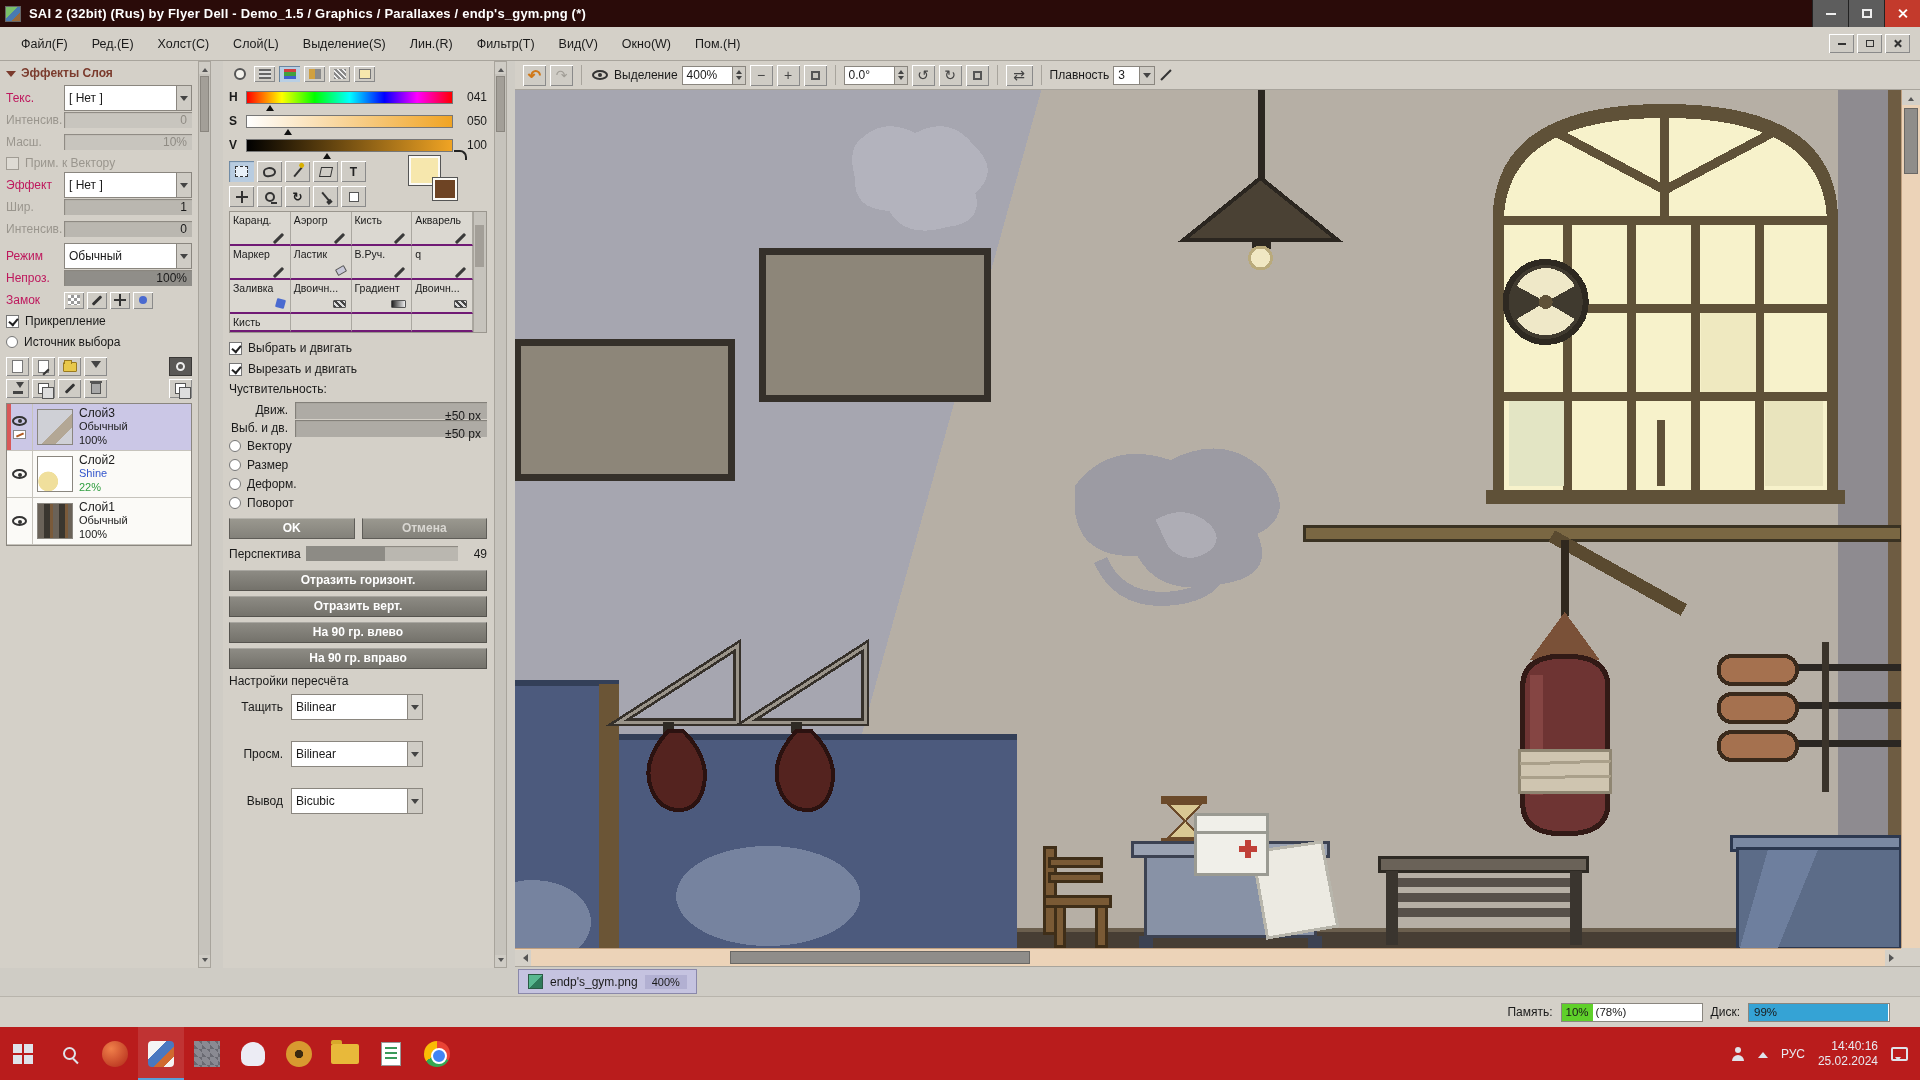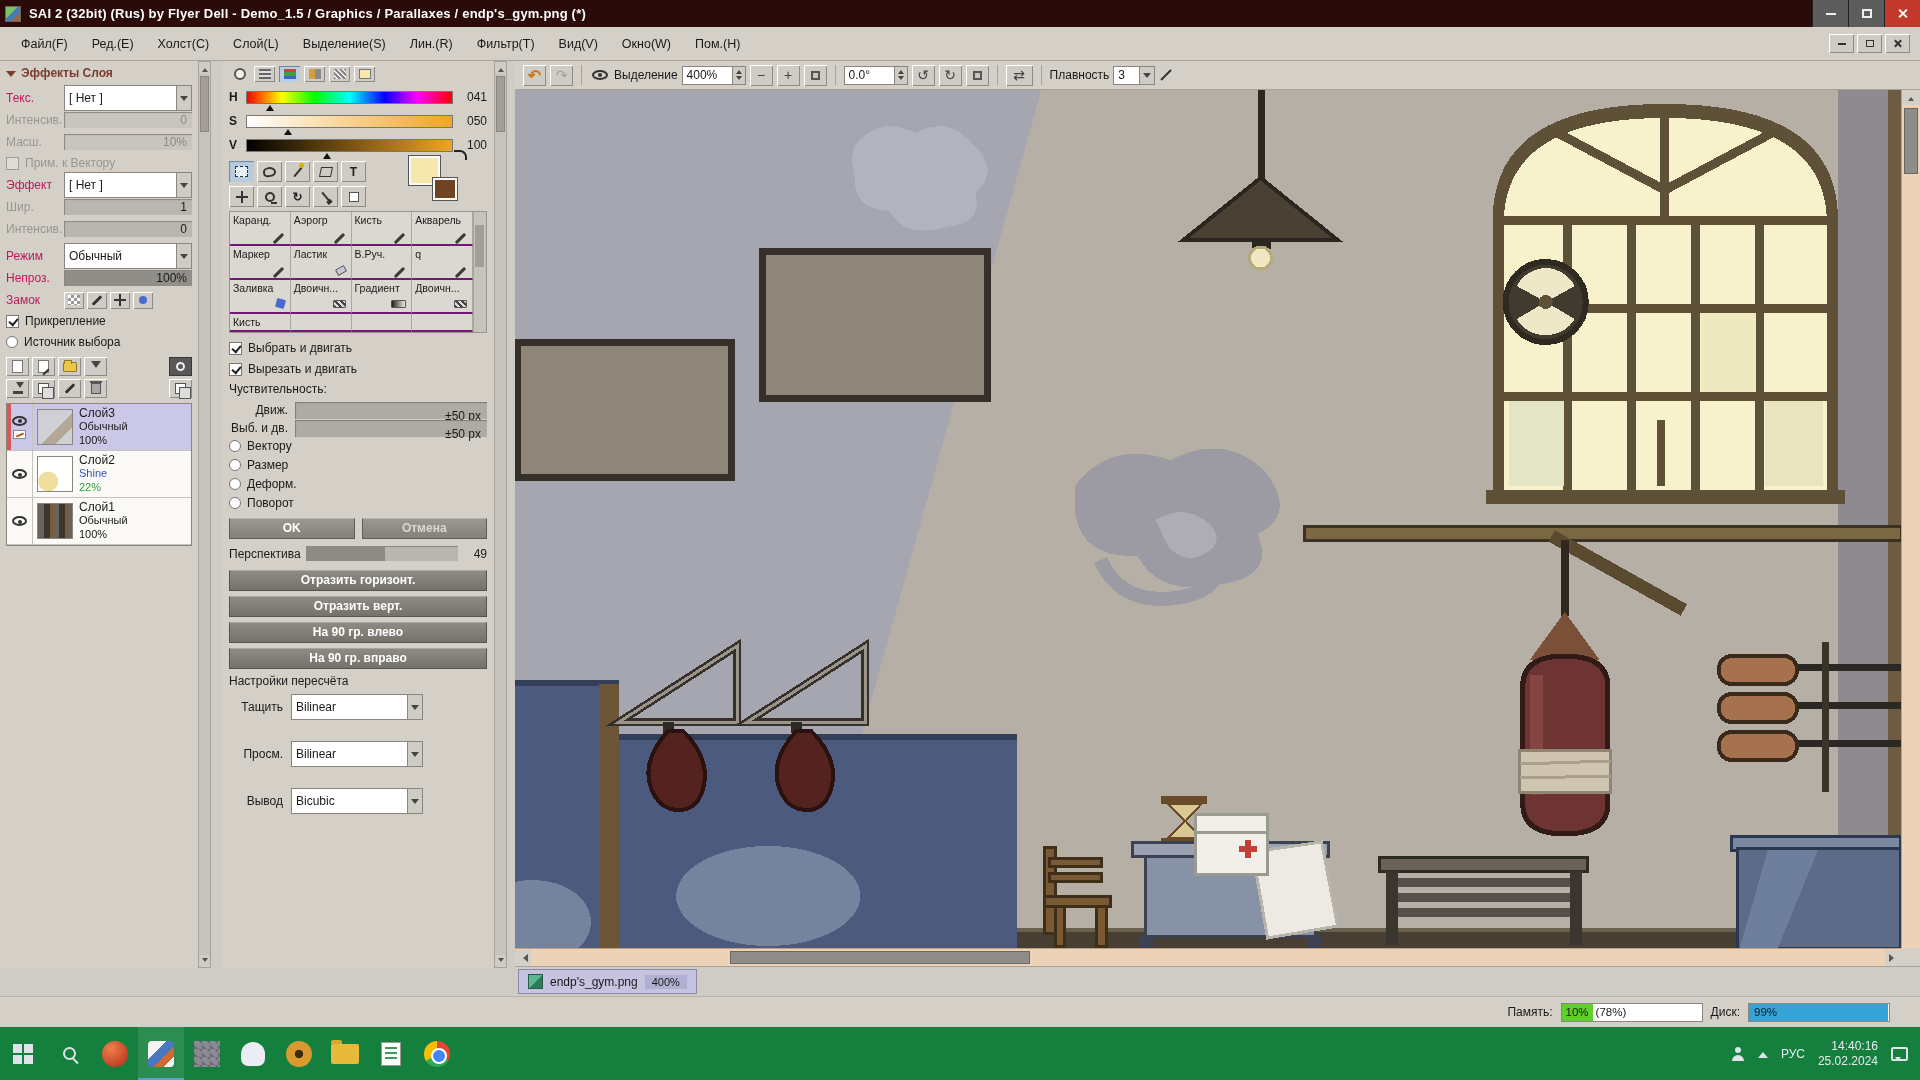--- a/index.html
+++ b/index.html
@@ -194,21 +194,21 @@
 .dtab{display:flex;align-items:center;gap:7px;height:25px;background:#c5c3e0;border:1px solid #8a88aa;padding:0 9px}
 .tico{width:15px;height:15px;border:1px solid #2a5a44;background:linear-gradient(135deg,#58b890 0 50%,#2e7a5a 50%)}
 .tzoom{background:#b2b0d2;padding:1px 7px;font-size:11px}
 
 .statusrow{position:absolute;left:0;bottom:0;right:0;height:31px;background:#d4d0c8;border-top:1px solid #b8b4ac;display:flex;align-items:center;justify-content:flex-end;gap:8px;padding-right:30px}
 .sfield{width:142px;height:19px;background:#fff;border:1px solid #8a867f;display:flex;align-items:center;font-size:11.5px;overflow:hidden}
 .memg{background:#5fd02a;height:100%;display:flex;align-items:center;padding:0 4px}
 .memrest{padding-left:3px}
 .dfill{width:99%;height:100%;background:#35a3d5;display:flex;align-items:center;padding-left:5px}
 
-.taskbar{position:absolute;left:0;bottom:0;right:0;height:53px;background:#15803d;display:flex;align-items:stretch;color:#e8eaf0}
+.taskbar{position:absolute;left:0;bottom:0;right:0;height:53px;background:#b91c1c;display:flex;align-items:stretch;color:#e8eaf0}
 .tcellb{width:46px;display:flex;align-items:center;justify-content:center;flex:none}
 .tcellb.active{background:rgba(255,255,255,.10);box-shadow:inset 0 -2px 0 #5aa0d8}
 .winlogo{display:grid;grid-template-columns:9px 9px;grid-template-rows:9px 9px;gap:2px}
 .winlogo i{background:#dfe3ea}
 .srch{width:13px;height:13px;border:2px solid #dfe3ea;border-radius:50%;position:relative}
 .srch::after{content:"";position:absolute;right:-5px;bottom:-4px;width:7px;height:2px;background:#dfe3ea;transform:rotate(45deg)}
 .a-red{width:26px;height:26px;border-radius:50%;background:radial-gradient(circle at 35% 30%,#f0804a,#b02818)}
 .a-sai{width:26px;height:26px;border-radius:4px;background:linear-gradient(135deg,#f4f4f4 0 35%,#4a78c0 35% 60%,#d06a30 60% 80%,#f4f4f4 80%)}
 .a-pix{width:26px;height:26px;background:#8a8a92;background-image:linear-gradient(45deg,#6a6a72 25%,transparent 25%,transparent 75%,#6a6a72 75%);background-size:8px 8px}
 .a-ghost{width:24px;height:24px;background:#ecechf;background:#ececf4;border-radius:50% 50% 30% 30%}

